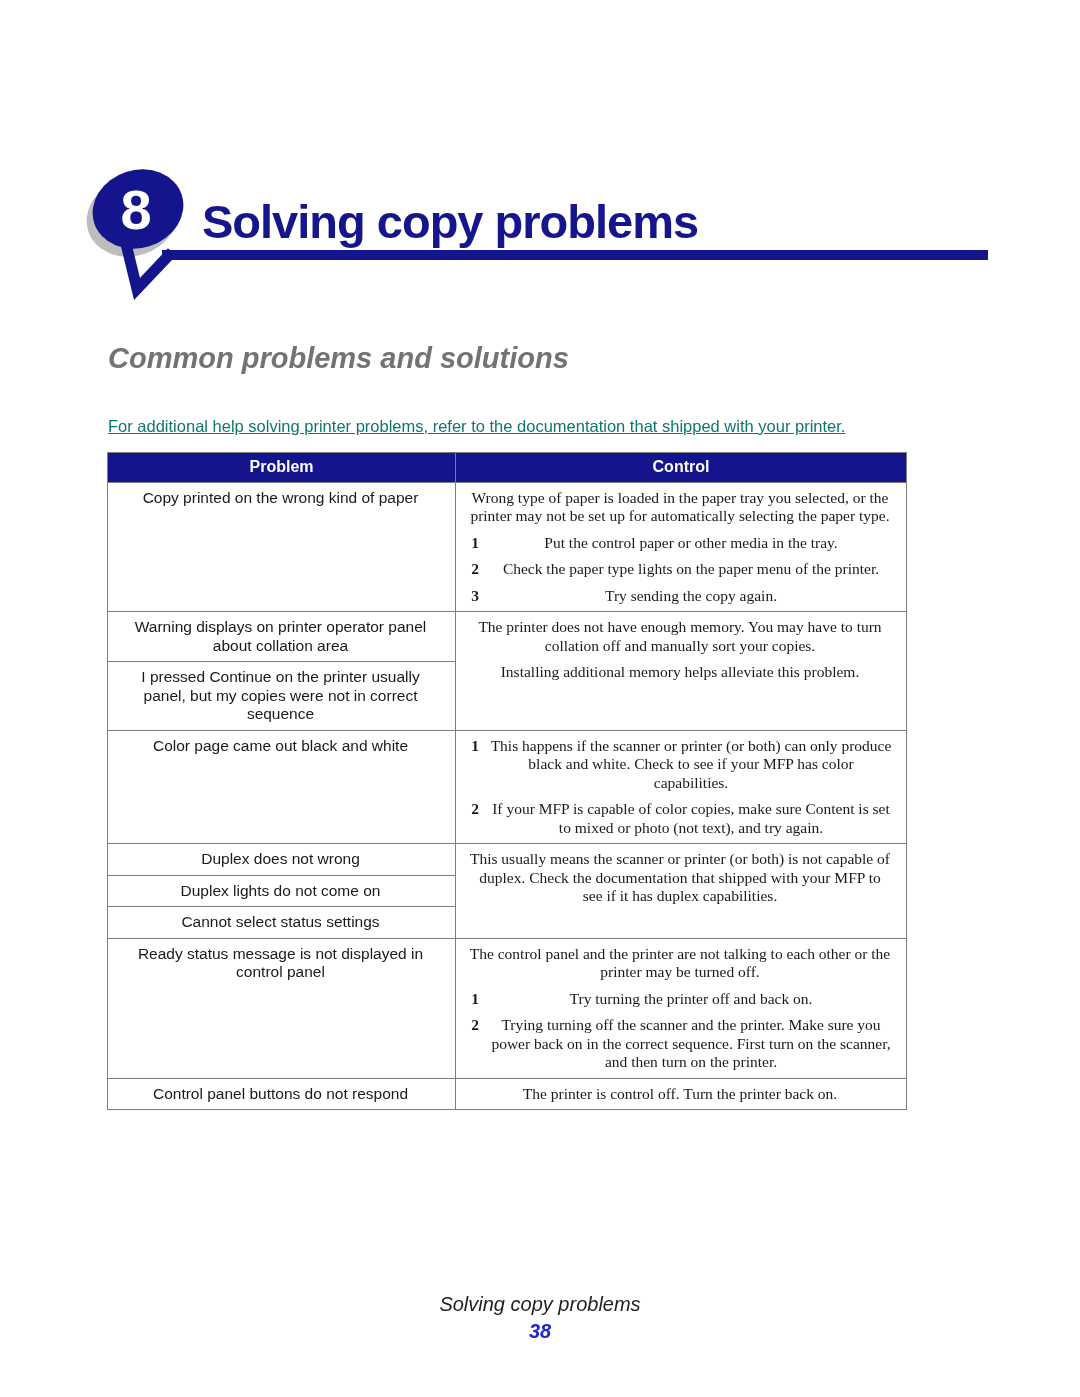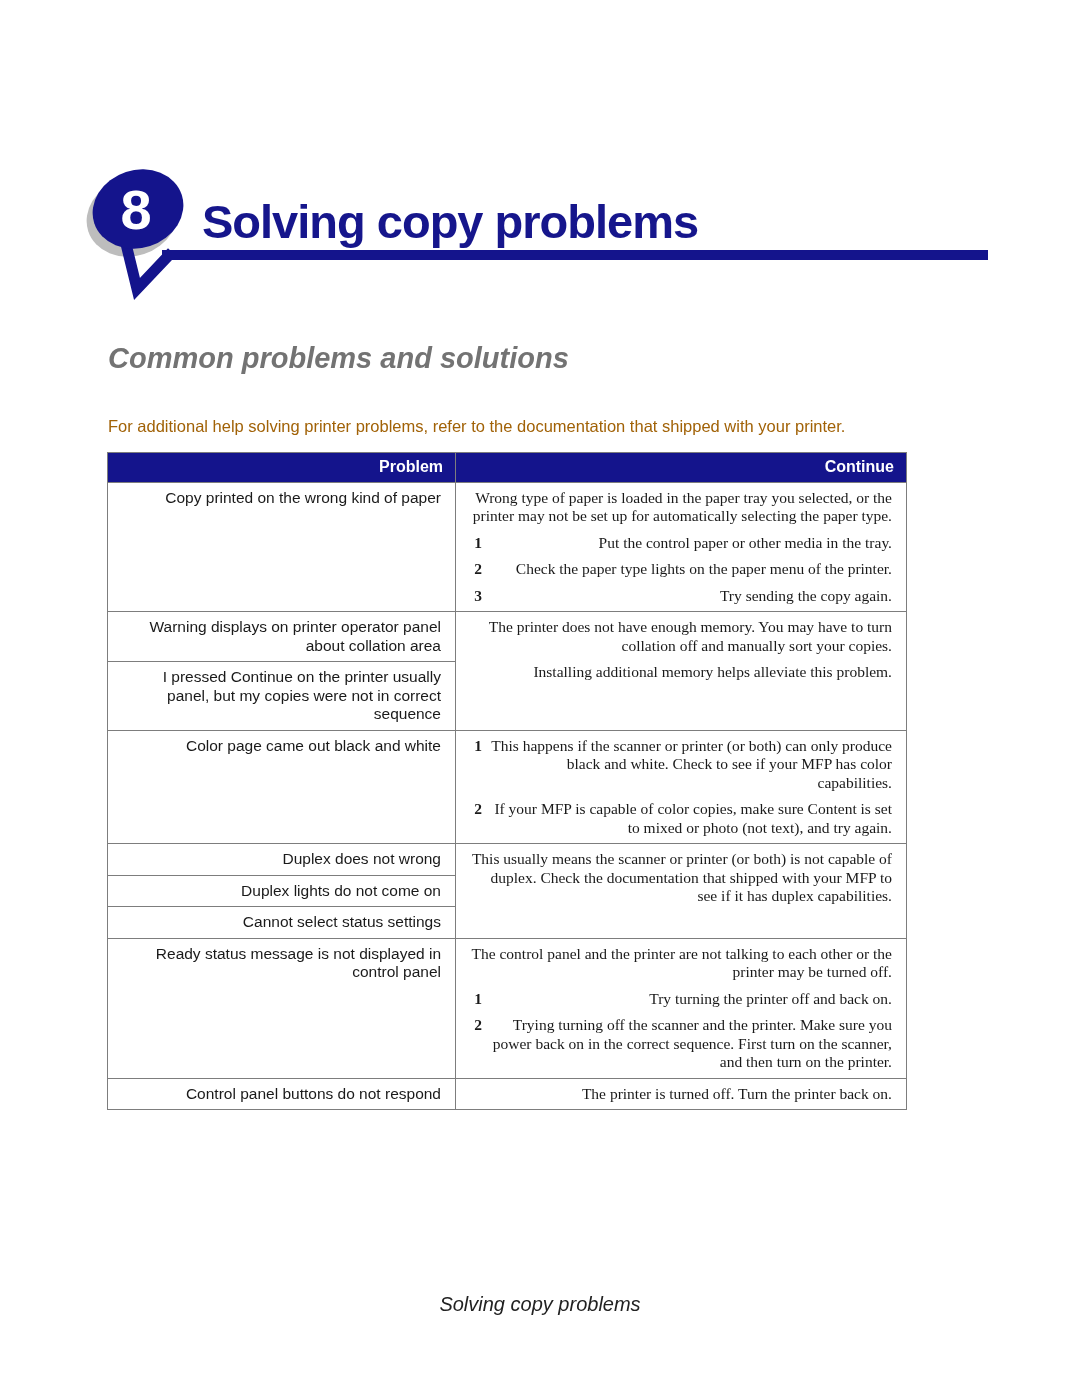--- a/index.html
+++ b/index.html
@@ -20,34 +20,34 @@
     color:#16168c;white-space:nowrap;
   }
   
   .section-heading{
     position:absolute;left:108px;top:342px;
     font-size:29px;font-weight:bold;font-style:italic;
     color:#737373;white-space:nowrap;
   }
   .intro{
     position:absolute;left:108px;top:399px;width:900px;
-    font-size:16.5px;line-height:20px;color:#a16207;
+    font-size:16.5px;line-height:20px;color:#0f766e;text-decoration:underline;
   }
   
   .problems-table{
     position:absolute;left:107px;top:452px;
     width:800px;
     border-collapse:collapse;
     table-layout:fixed;
     font-size:15.5px;line-height:18.5px;color:#1a1a1a;
   }
   .problems-table th,.problems-table td{
     border:1px solid #7d7d7d;
     vertical-align:top;
-    text-align:right;
+    text-align:center;
   }
   .problems-table th{
     background:#14148c;color:#ffffff;
     font-size:16px;font-weight:bold;
     padding:5px 12px 5px 12px;
   }
   .col-problem{width:348px;}
   td.prob{padding:6px 14px 6px 12px;}
   td.sol{padding:6px 14px 6px 12px;font-family:Liberation Serif, serif;}
   .sp{margin:0 0 8px 0;}
@@ -89,21 +89,21 @@
   <p class="intro">For additional help solving printer problems, refer to the documentation that shipped with your printer.</p>
 
   <table class="problems-table">
     <colgroup>
         <col class="col-problem">
         <col>
       </colgroup>
     <thead>
       <tr>
         <th>Problem</th>
-        <th>Continue</th>
+        <th>Control</th>
       </tr>
     </thead>
     <tbody>
 
       <tr>
         <td class="prob">Copy printed on the wrong kind of paper</td>
         <td class="sol">
           <p class="sp">Wrong type of paper is loaded in the paper tray you selected, or the printer may not be set up for automatically selecting the paper type.</p>
           <div class="sli">
             <span class="num">1</span>
@@ -169,23 +169,24 @@
           <div class="sli">
             <span class="num">2</span>
             <span class="stext">Trying turning off the scanner and the printer. Make sure you power back on in the correct sequence. First turn on the scanner, and then turn on the printer.</span>
           </div>
         </td>
       </tr>
 
       <tr>
         <td class="prob">Control panel buttons do not respond</td>
         <td class="sol">
-          <p class="sp">The printer is turned off. Turn the printer back on.</p>
+          <p class="sp">The printer is control off. Turn the printer back on.</p>
         </td>
       </tr>
     </tbody>
   </table>
 
   <div class="footer">
     <div class="footer-title">Solving copy problems</div>
+    <div class="footer-page">38</div>
   </div>
 
 </div>
 
 </body></html>

